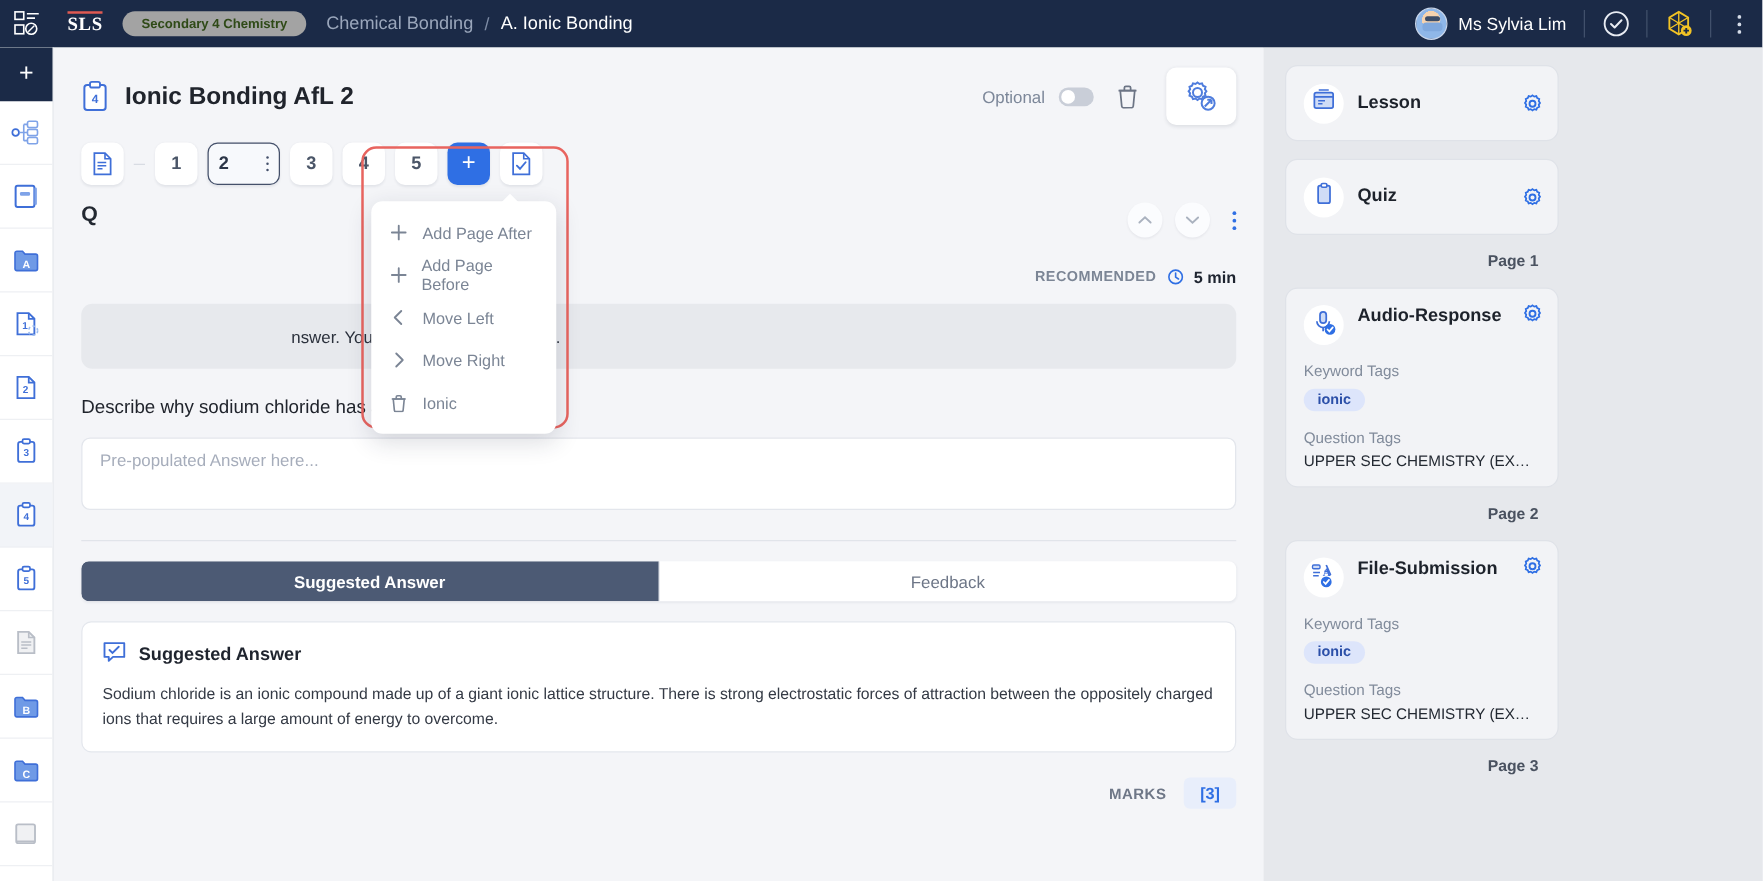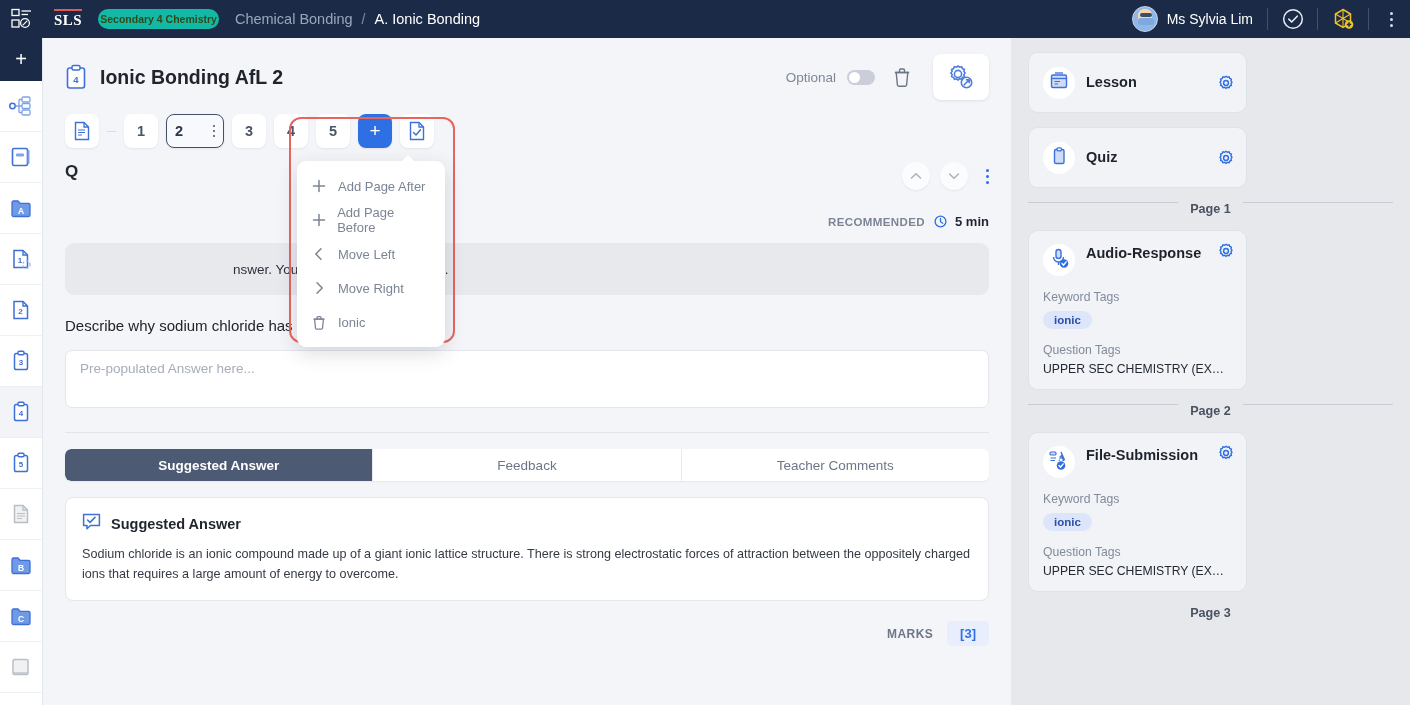--- a/index.html
+++ b/index.html
@@ -17,23 +17,23 @@
     background: #1b2a47; display: flex; align-items: center;
     padding: 0 10px 0 8px;
   }
   .tb-applogo { width: 28px; height: 28px; display:flex; align-items:center; justify-content:center; }
   .sls-logo {
     color: #fff; font-weight: bold; font-size: 15px; letter-spacing: .5px;
     margin-left: 18px; border-top: 2px solid #e05a52; padding-top: 1px;
     font-family: "Liberation Serif", serif;
   }
   .badge-course {
-    margin-left: 16px; background: #14b8a6; color: #2f4a17;
+    margin-left: 16px; background: #a3a3a3; color: #2f4a17;
     font-size: 10.5px; font-weight: bold; border-radius: 11px;
-    padding: 4px 2px; white-space: nowrap;
+    padding: 4px 15px; white-space: nowrap;
   }
   .crumb { color: #9aa6bb; font-size: 14.5px; margin-left: 16px; }
   .crumb-sep { color: #7f8da6; font-size: 14px; margin: 0 9px; }
   .crumb-active { color: #ffffff; font-size: 14.5px; }
   .tb-right { margin-left: auto; display: flex; align-items: center; gap: 0; }
   .avatar {
     width: 26px; height: 26px; border-radius: 50%;
     background: radial-gradient(circle at 50% 38%, #f6d3ae 0 38%, #8fb7e8 39% 100%);
     border: 1px solid #c9d6ea; overflow: hidden; position: relative;
   }
@@ -206,21 +206,21 @@
   .rc-title { font-size: 14.5px; font-weight:bold; color:#1d222b; margin-left: 11px; line-height: 1.25; max-width: 118px; }
   .rc-gear { position:absolute; right: 12px; top: 12px; width:16px; height:16px; }
   .rcard.simple .rc-gear { top: 22px; }
   .rc-row { display:flex; align-items:flex-start; }
   .rc-sub { color:#818b9b; font-size: 12.2px; margin-top: 14px; }
   .chip {
     display:inline-block; margin-top: 7px; background:#dde5fb; color:#2b4fa8;
     font-size: 11.5px; font-weight: 600; border-radius: 9px; padding: 3px 11px;
   }
   .rc-val { color:#232932; font-size: 12.2px; margin-top: 5px; white-space: nowrap; overflow:hidden; text-overflow: ellipsis; }
-  .pagediv { display:flex; margin: 4px 17px 14px 17px; }
+  .pagediv { display:flex; align-items:center; margin: 4px 17px 14px 17px; flex-direction: column; }
   .pagediv .ln { flex:1; height:1px; background:#c7ccd6; }
   .pagediv .txt { color:#4a5260; font-size: 12.6px; font-weight:bold; padding: 0 12px; }
   .pagediv.last .ln { background: transparent; }
 </style>
 </head>
 <body>
 
 <div id="app">
 
   <div class="topbar">
@@ -498,21 +498,20 @@
 
       <div class="answerbox">
         <span class="ph">Pre-populated Answer here...</span>
       </div>
 
       <div class="hr"></div>
 
       <div class="tabsrow">
         <div class="ansTab sel">Suggested Answer</div>
         <div class="ansTab">Feedback</div>
-        <div class="ansTab">Teacher Comments</div>
       </div>
 
       <div class="sugcard">
         <div class="sug-title-row">
           <span>
             <svg width="19" height="19" viewBox="0 0 19 19">
               <path d="M1.6 2.5 h15.8 v11 h-9 l-3.4 3.2 v-3.2 H1.6 Z" fill="#fff" stroke="#3f6fd8" stroke-width="1.5" stroke-linejoin="round"></path>
               <polyline points="5.6,8 8,10.4 13,5.4" fill="none" stroke="#3f6fd8" stroke-width="1.5" stroke-linecap="round"></polyline>
             </svg>
           </span>

